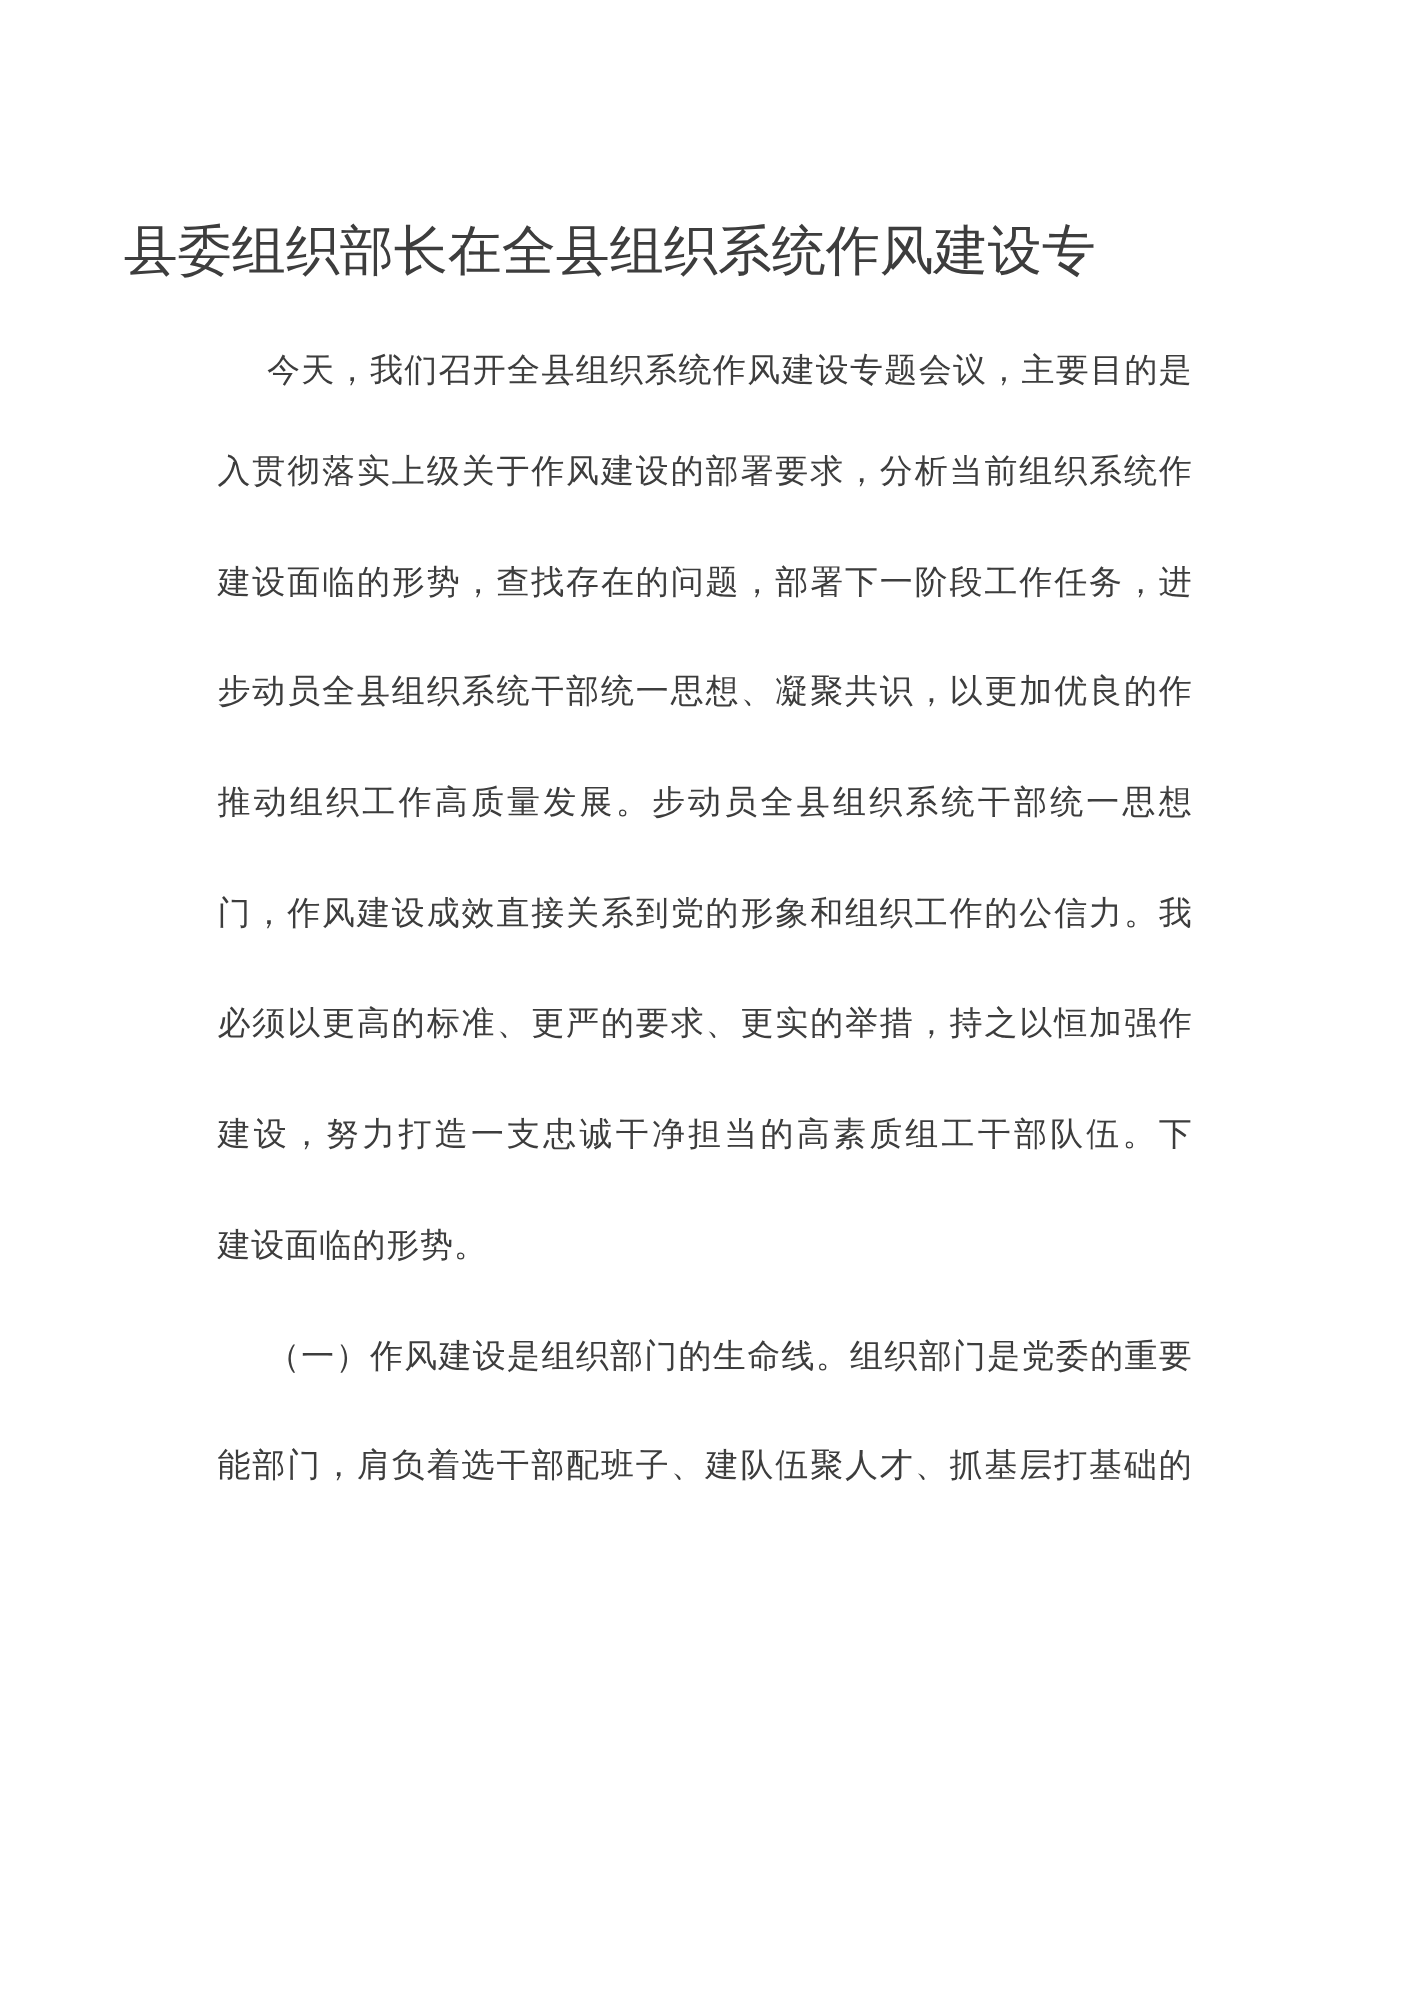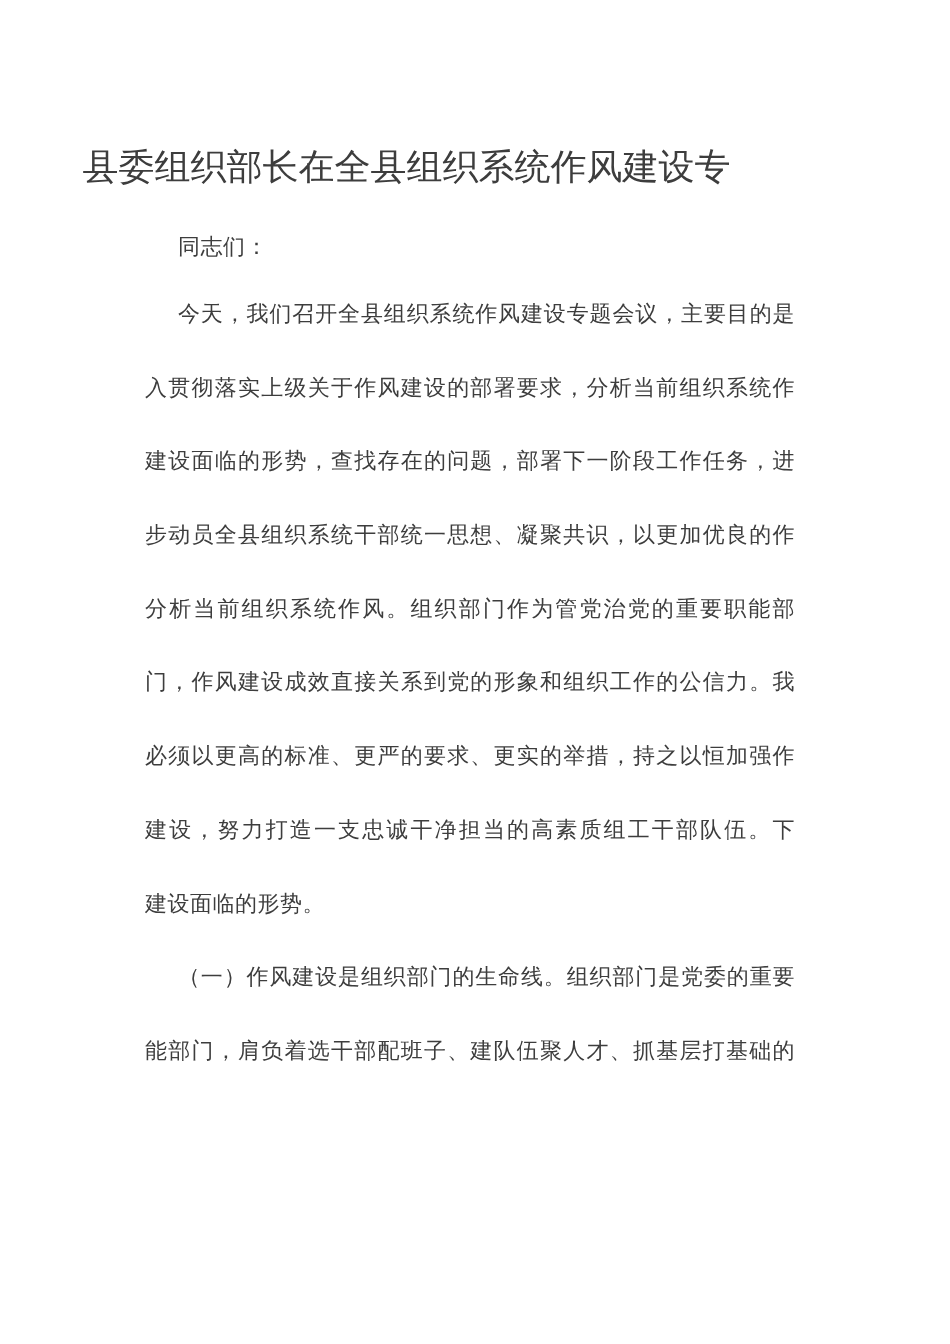--- a/index.html
+++ b/index.html
@@ -53,26 +53,25 @@
   }
 </style>
 </head>
 <body>
 
 <div class="page" style="background: rgb(255, 255, 255); color: rgb(61, 61, 61);">
   <div class="title-block">
       <div class="title-line">县委组织部长在全县组织系统作风建设专</div>
     </div>
   <div class="body-block">
-      <div class="line indent">同志们：</div>
       <div class="line indent full">今天，我们召开全县组织系统作风建设专题会议，主要目的是深</div>
       <div class="line full">入贯彻落实上级关于作风建设的部署要求，分析当前组织系统作风</div>
       <div class="line full">建设面临的形势，查找存在的问题，部署下一阶段工作任务，进一</div>
       <div class="line full">步动员全县组织系统干部统一思想、凝聚共识，以更加优良的作风</div>
-      <div class="line full">分析当前组织系统作风。组织部门作为管党治党的重要职能部</div>
+      <div class="line full">推动组织工作高质量发展。步动员全县组织系统干部统一思想</div>
       <div class="line full">门，作风建设成效直接关系到党的形象和组织工作的公信力。我们</div>
       <div class="line full">必须以更高的标准、更严的要求、更实的举措，持之以恒加强作风</div>
       <div class="line full">建设，努力打造一支忠诚干净担当的高素质组工干部队伍。下面，</div>
       <div class="line">建设面临的形势。</div>
       <div class="line indent full">（一）作风建设是组织部门的生命线。组织部门是党委的重要职</div>
       <div class="line full">能部门，肩负着选干部配班子、建队伍聚人才、抓基层打基础的重</div>
     </div>
 </div>
 
 </body></html>

